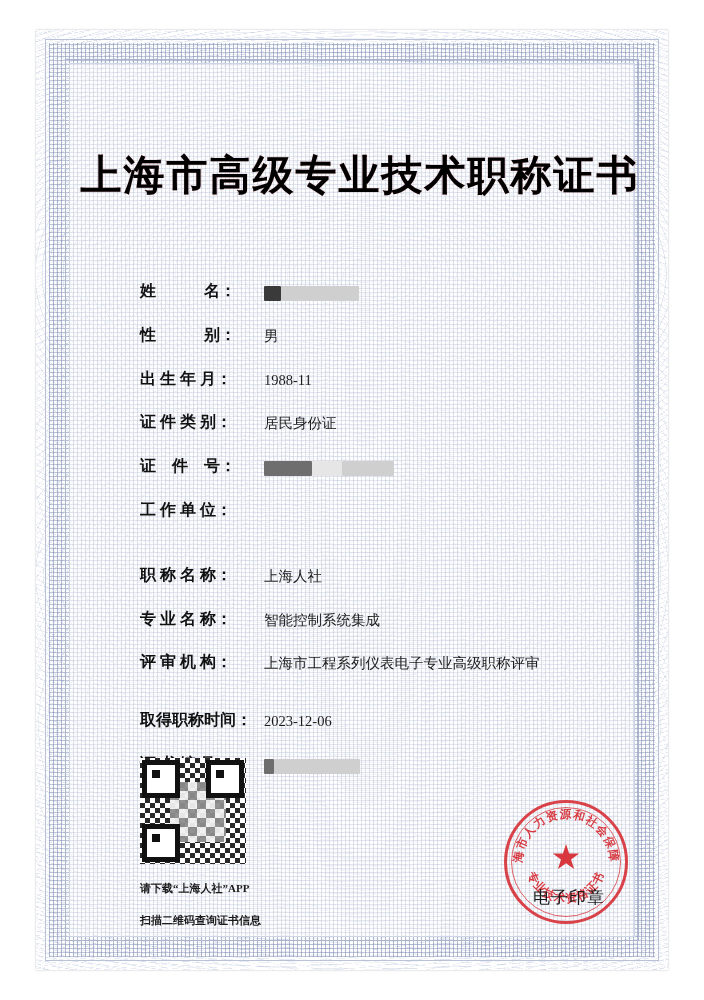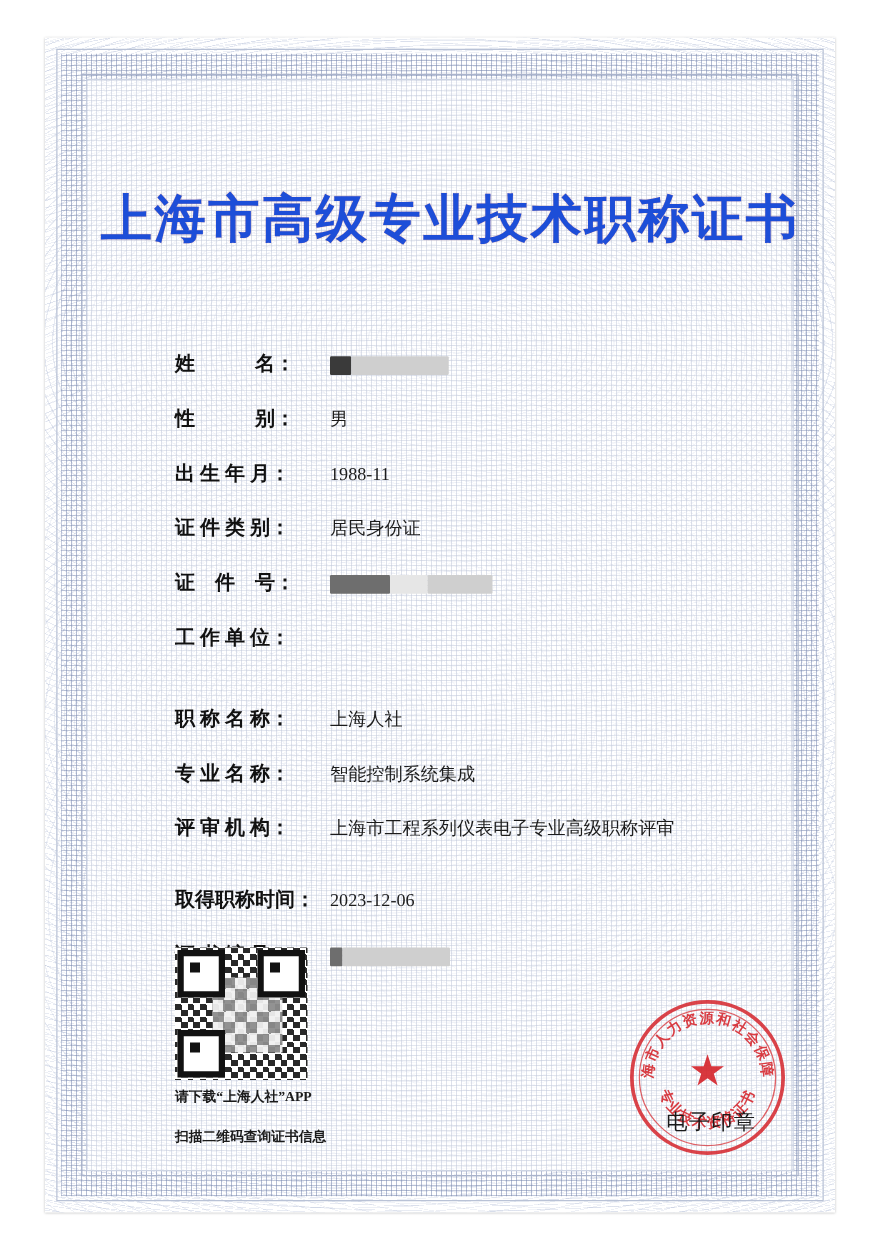--- a/index.html
+++ b/index.html
@@ -94,21 +94,21 @@
   
   #cert-title {
     position: absolute;
     left: 16px; right: 0;
     top: 118px;
     text-align: center;
     font-family: "Liberation Serif", "DejaVu Serif", serif;
     font-weight: bold;
     font-size: 41px;
     letter-spacing: 2px;
-    color: #1d4ed8;
+    color: #000000;
     text-shadow: 0 0 1px rgba(180,0,0,0.4);
   }
 
   
   .fields {
     position: absolute;
     left: 0;
     top: 251px;
     width: 100%;
   }
@@ -195,21 +195,21 @@
     position: absolute;
     left: 30px; top: 24px;
     width: 56px; height: 60px;
     background:
       repeating-conic-gradient(#8d8d8d 0% 25%, #f1f1f1 0% 50%);
     background-size: 18px 18px;
     filter: blur(0.6px);
     opacity: 0.95;
   }
   .qr-caption {
-    margin-top: 7px;
+    margin-top: 17px;
     font-family: "Liberation Serif", "DejaVu Serif", serif;
     font-size: 11px;
     line-height: 1.45;
     color: #1b1b1b;
     font-weight: bold;
     white-space: nowrap;
   }
 
   
   #seal {

